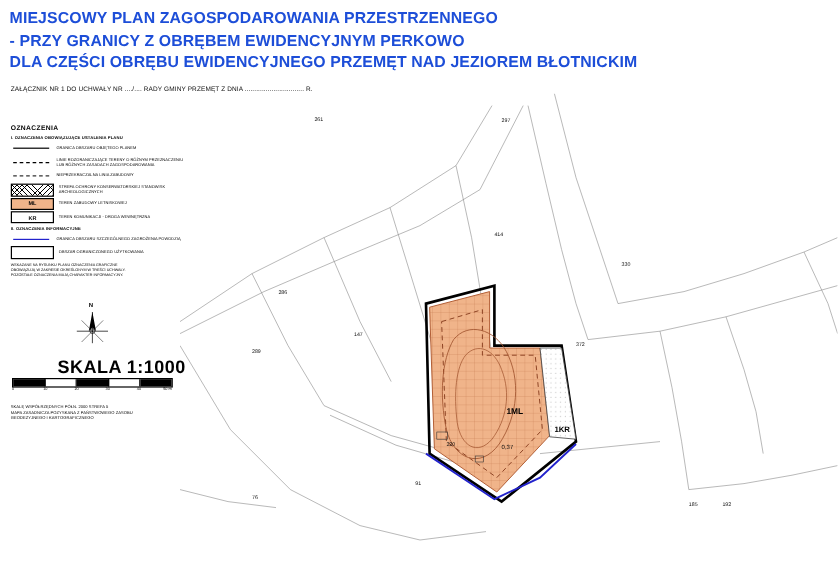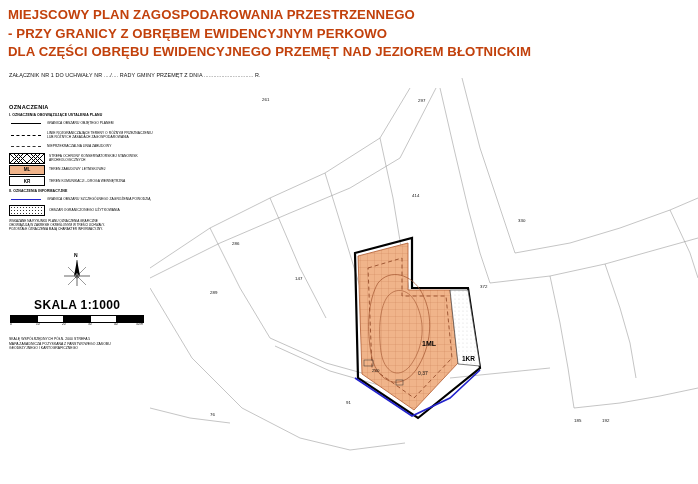--- a/index.html
+++ b/index.html
@@ -28,21 +28,21 @@
     left: 8px;
     top: 6px;
     width: 600px;
   }
   .title-line {
     font-size: 13.2px;
     font-weight: bold;
     letter-spacing: 0.1px;
     line-height: 18.5px;
     white-space: nowrap;
-    color: #c2410c;
+    color: #1d4ed8;
   }
   .subtitle {
     position: absolute;
     left: 9px;
     top: 72px;
     font-size: 5.4px;
     letter-spacing: 0.1px;
     white-space: nowrap;
     color: #111;
   }
@@ -166,23 +166,23 @@
     position: absolute;
     left: 26px;
     top: 0px;
     font-size: 5px;
     font-weight: bold;
   }
 
   
   .scale-title {
     position: absolute;
-    left: 34px;
+    left: 48px;
     top: 298px;
-    font-size: 12px;
+    font-size: 15px;
     font-weight: bold;
     letter-spacing: 0.4px;
   }
   .scalebar {
     position: absolute;
     left: 10px;
     top: 315px;
     width: 132px;
     height: 6px;
     border: 0.7px solid #000;

